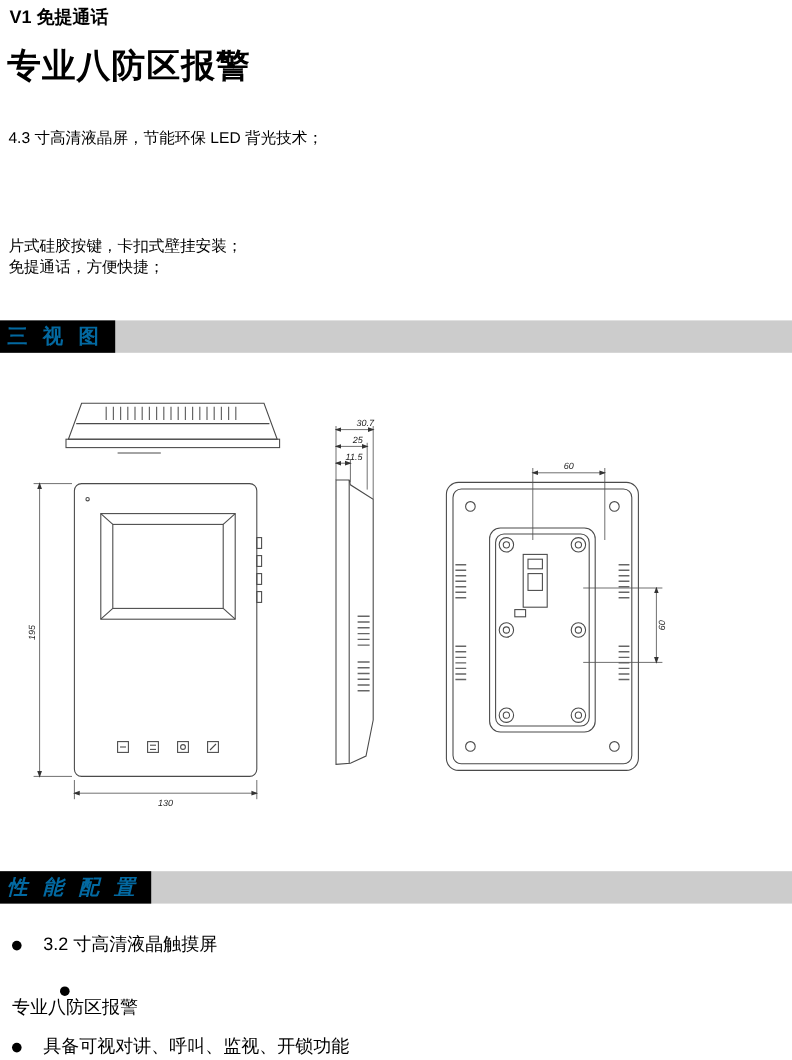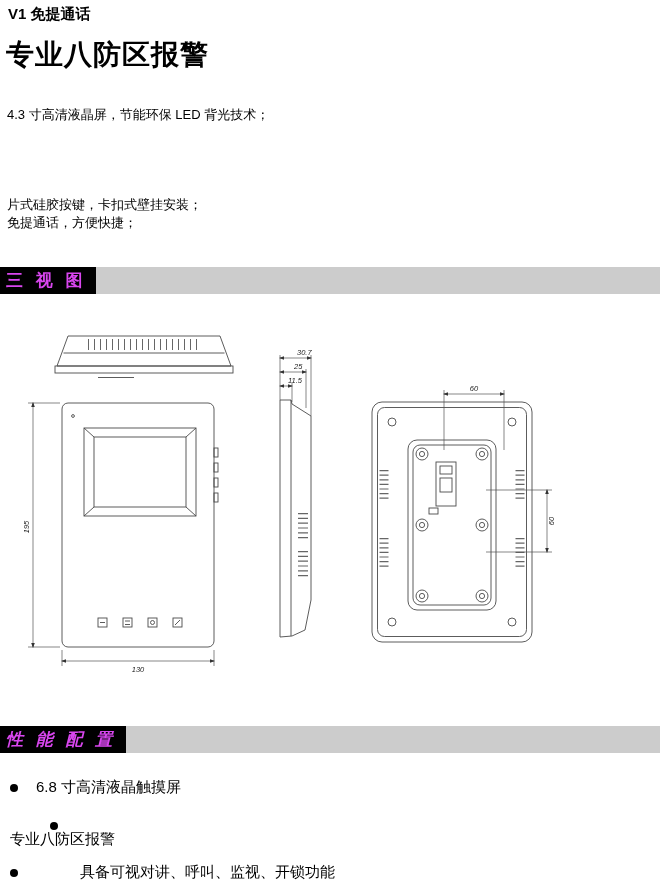--- a/index.html
+++ b/index.html
@@ -7,32 +7,32 @@
   body { font-family:"Liberation Sans","DejaVu Sans",sans-serif; color:#000; }
   .page { position:relative; width:660px; height:883px; background:#ffffff; overflow:hidden; }
 
   .series-title { position:absolute; left:8px; top:5px; font-size:15px; font-weight:bold; }
   .main-title   { position:absolute; left:6px; top:36px; font-size:28px; font-weight:bold; letter-spacing:1px; }
   .feature      { position:absolute; left:7px; font-size:13px; }
   .f1 { top:106px; } .f2 { top:152px;margin-top:44px; } .f3 { top:214px; }
 
   .section-bar { position:absolute; left:0; width:660px; height:27px; background:#cccccc; }
   .section-bar .label {
-    position:absolute; left:0; top:0; height:27px; background:#000; color:#d946ef;
+    position:absolute; left:0; top:0; height:27px; background:#000; color:#0369a1;
     font-size:17px; font-weight:bold; display:flex; align-items:center;
     padding:0 10px 0 6px; letter-spacing:4px; white-space:nowrap;
   }
   .bar1 { top:267px; } .bar2 { top:726px;font-style:italic; }
 
   .drawing { position:absolute; left:0; top:300px; }
   .dim { font-size:7.5px; font-style:italic; fill:#222; font-family:"Liberation Sans","DejaVu Sans",sans-serif; }
 
   .perf-item { position:absolute; left:10px; font-size:15px; display:flex; align-items:center; }
   .perf-item .bullet { width:8px; height:8px; background:#000; border-radius:50%; margin-right:18px; flex:0 0 auto; }
-  .p1 { top:778px; } .p2 { top:822px;flex-direction:column; } .p3 { top:863px;gap:44px; }
+  .p1 { top:778px; } .p2 { top:822px;flex-direction:column; } .p3 { top:863px; }
 </style>
 </head>
 <body>
 
 <div class="page">
 
   <div class="series-title">V1 免提通话</div>
   <h1 class="main-title">专业八防区报警</h1>
 
   <div class="feature f1">4.3 寸高清液晶屏，节能环保 LED 背光技术；</div>
@@ -152,21 +152,21 @@
     <text class="dim" x="474" y="91" text-anchor="middle">60</text>
     <text class="dim" transform="translate(554,221) rotate(-90)" text-anchor="middle">60</text>
   </svg>
 
   <div class="section-bar bar2">
     <div class="label">性 能 配 置</div>
   </div>
 
   <div class="perf-item p1">
     <span class="bullet"></span>
-    <span>6.8 寸高清液晶触摸屏</span>
+    <span>3.2 寸高清液晶触摸屏</span>
   </div>
   <div class="perf-item p2">
     <span class="bullet"></span>
     <span>专业八防区报警</span>
   </div>
   <div class="perf-item p3">
     <span class="bullet"></span>
     <span>具备可视对讲、呼叫、监视、开锁功能</span>
   </div>
 

